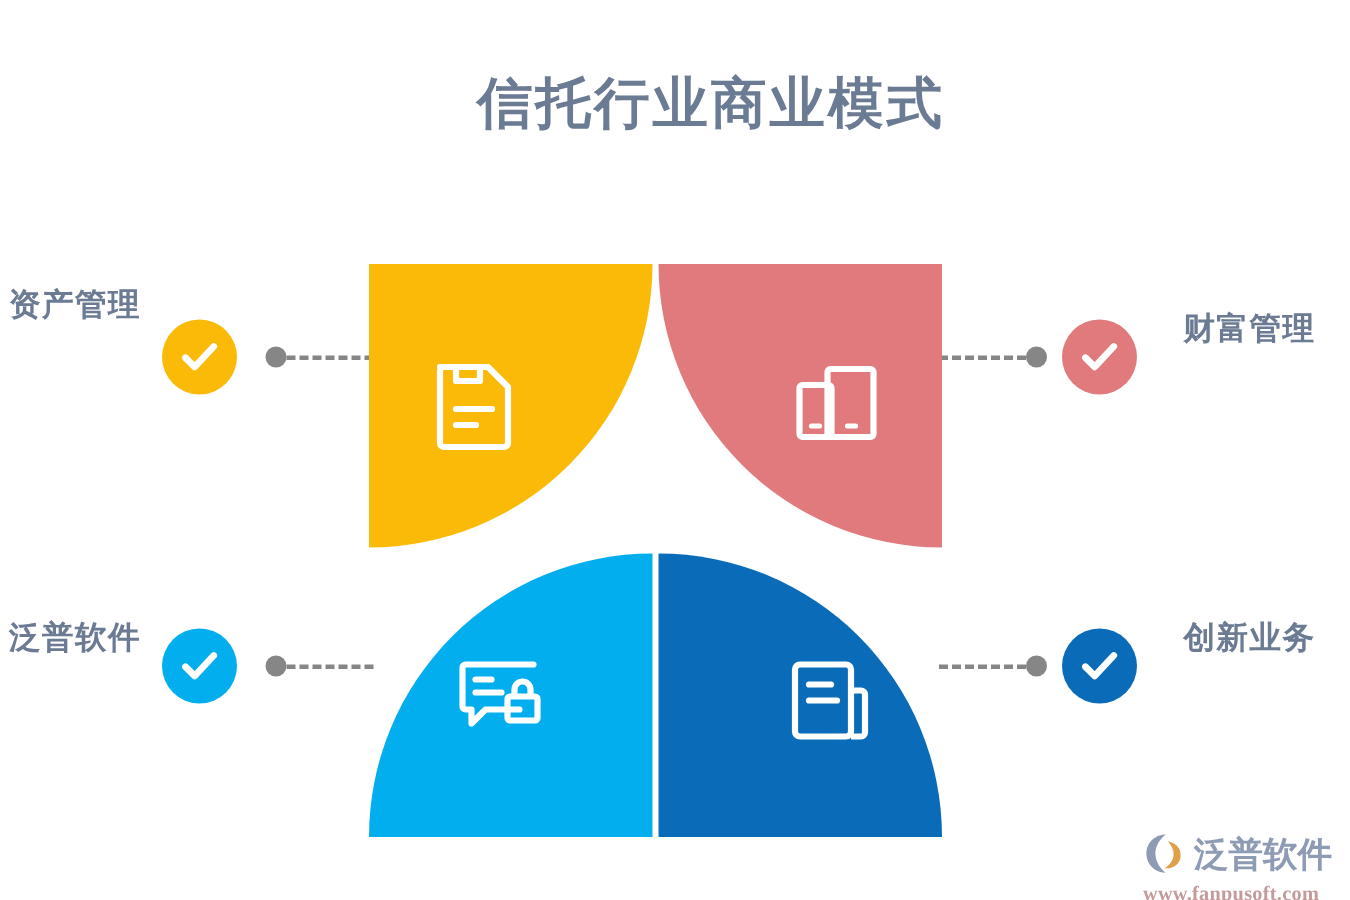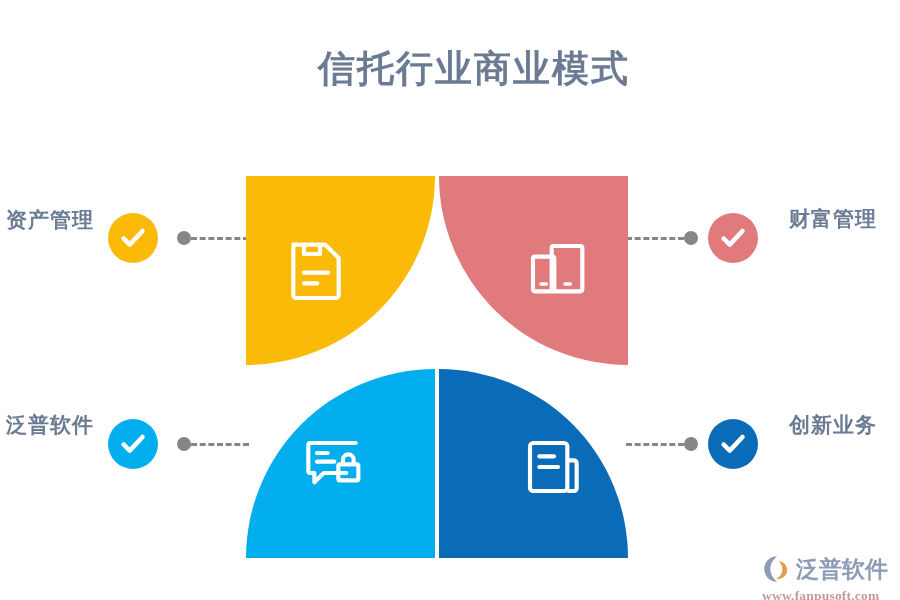--- a/index.html
+++ b/index.html
@@ -131,21 +131,21 @@
   
   .node-label {
     position: absolute;
     font-size: 21px;
     font-weight: bold;
     color: #6b7b93;
     letter-spacing: 1px;
     white-space: nowrap;
     font-family: "Liberation Serif", "DejaVu Serif", serif;
   }
-  .label-asset  { left: 6px;   top: 206px; }
+  .label-asset  { left: 6px;   top: 189px; }
   .label-invest { left: 6px;   top: 411px; }
   .label-wealth { left: 789px; top: 205px; }
   .label-innov  { left: 789px; top: 411px; }
 
   
   .watermark {
     position: absolute;
     left: 762px;
     top: 554px;
     width: 132px;

